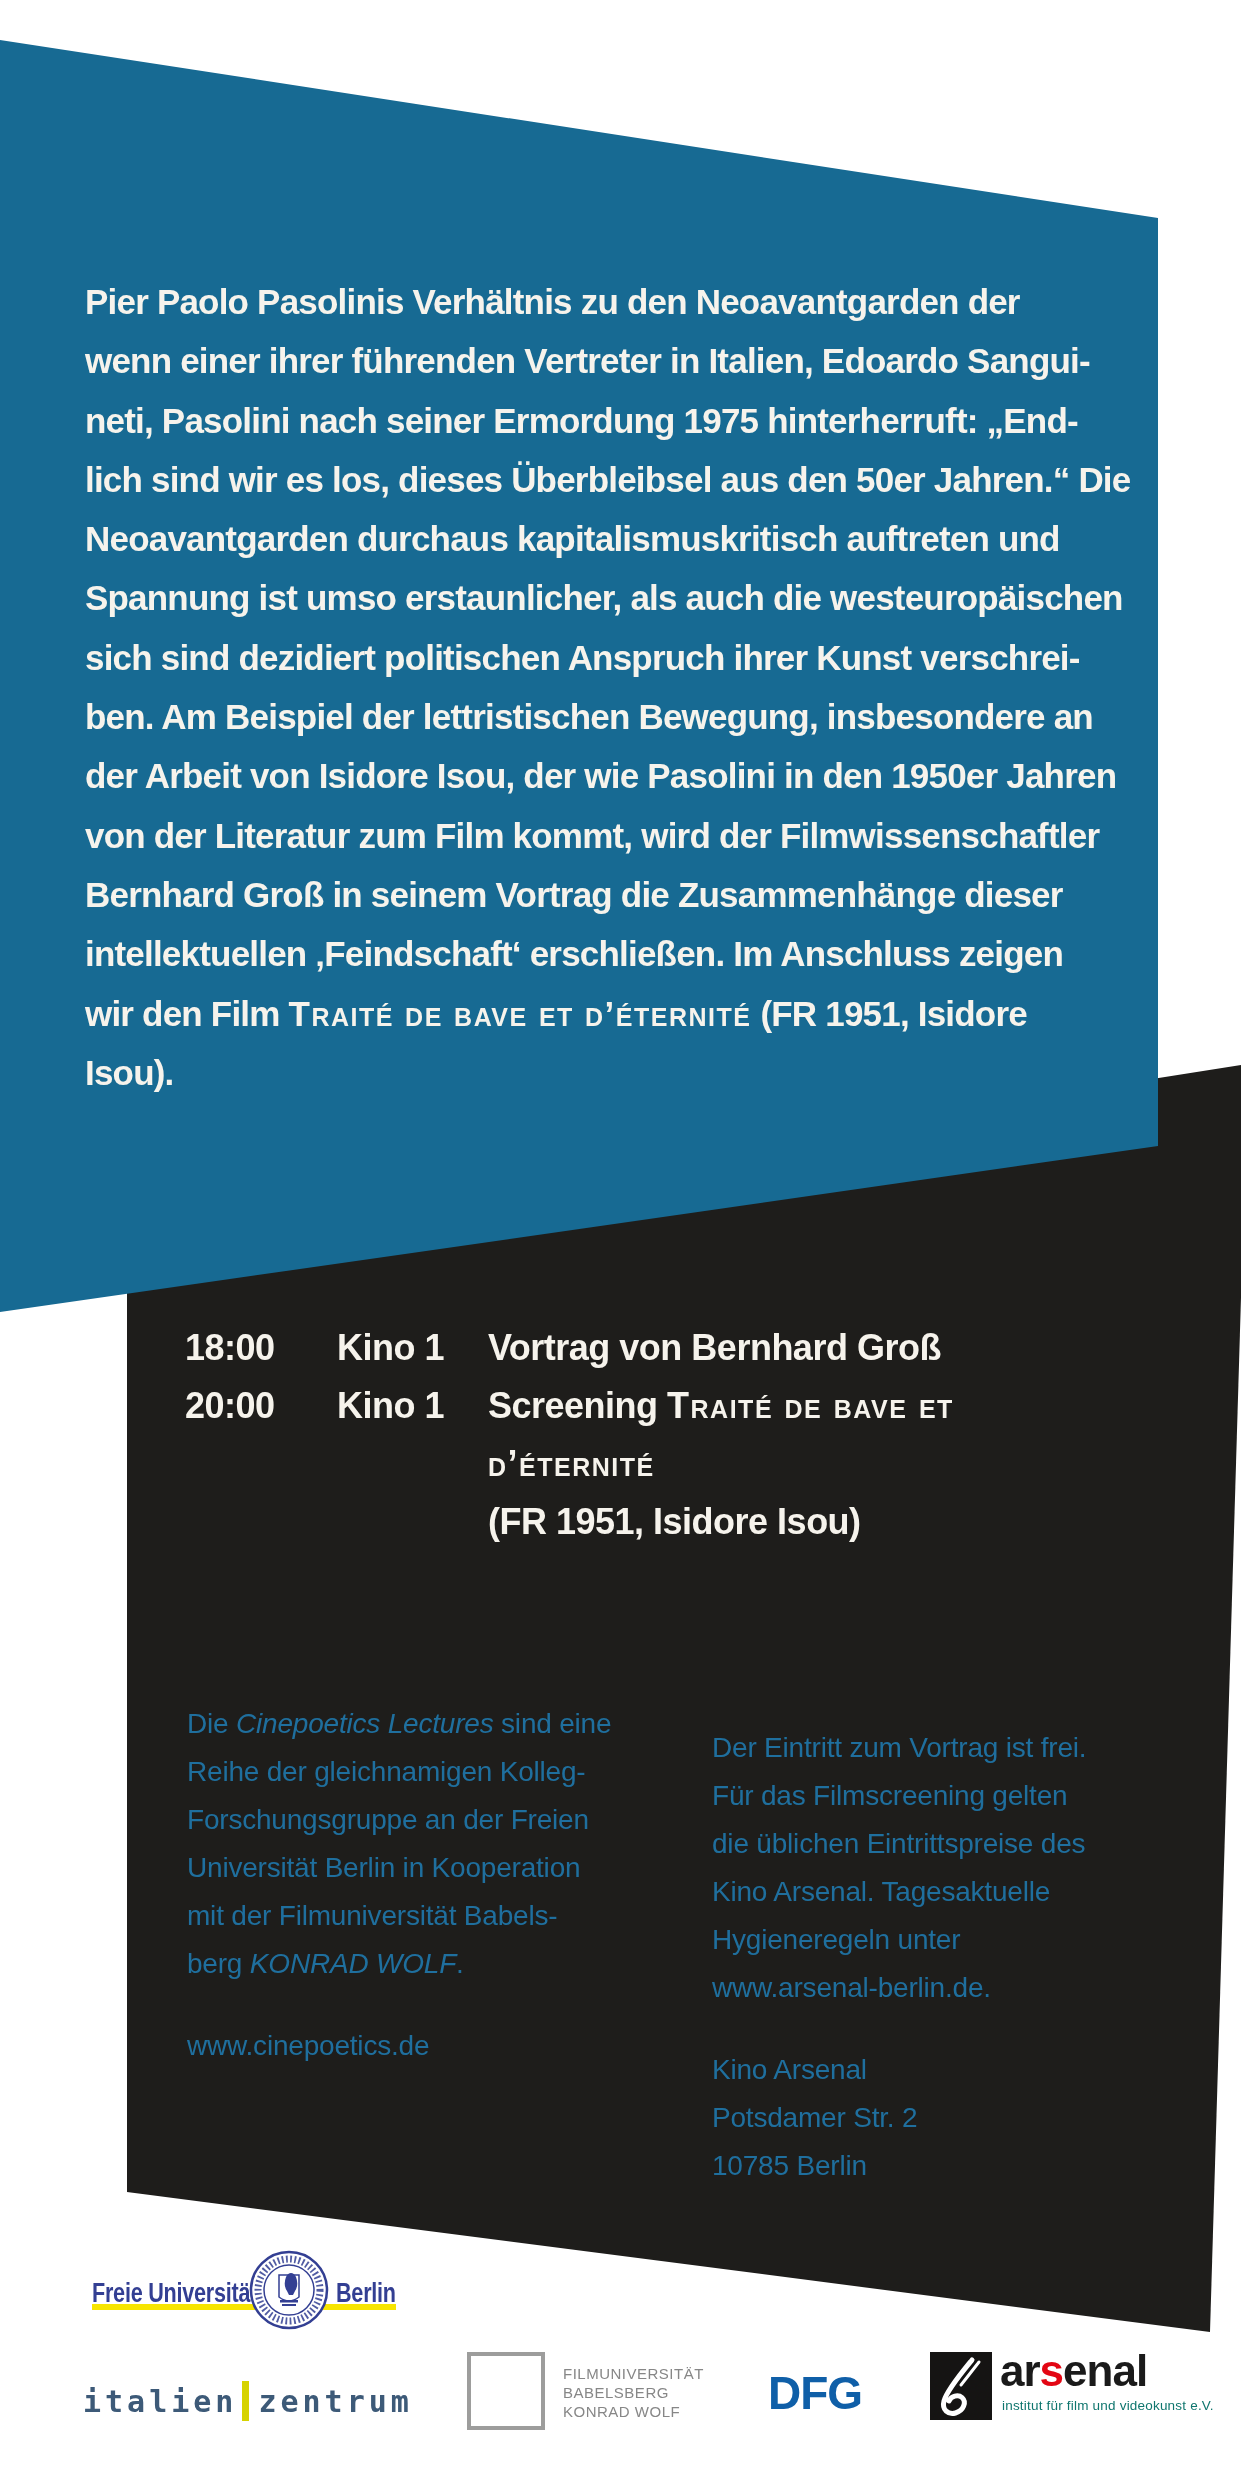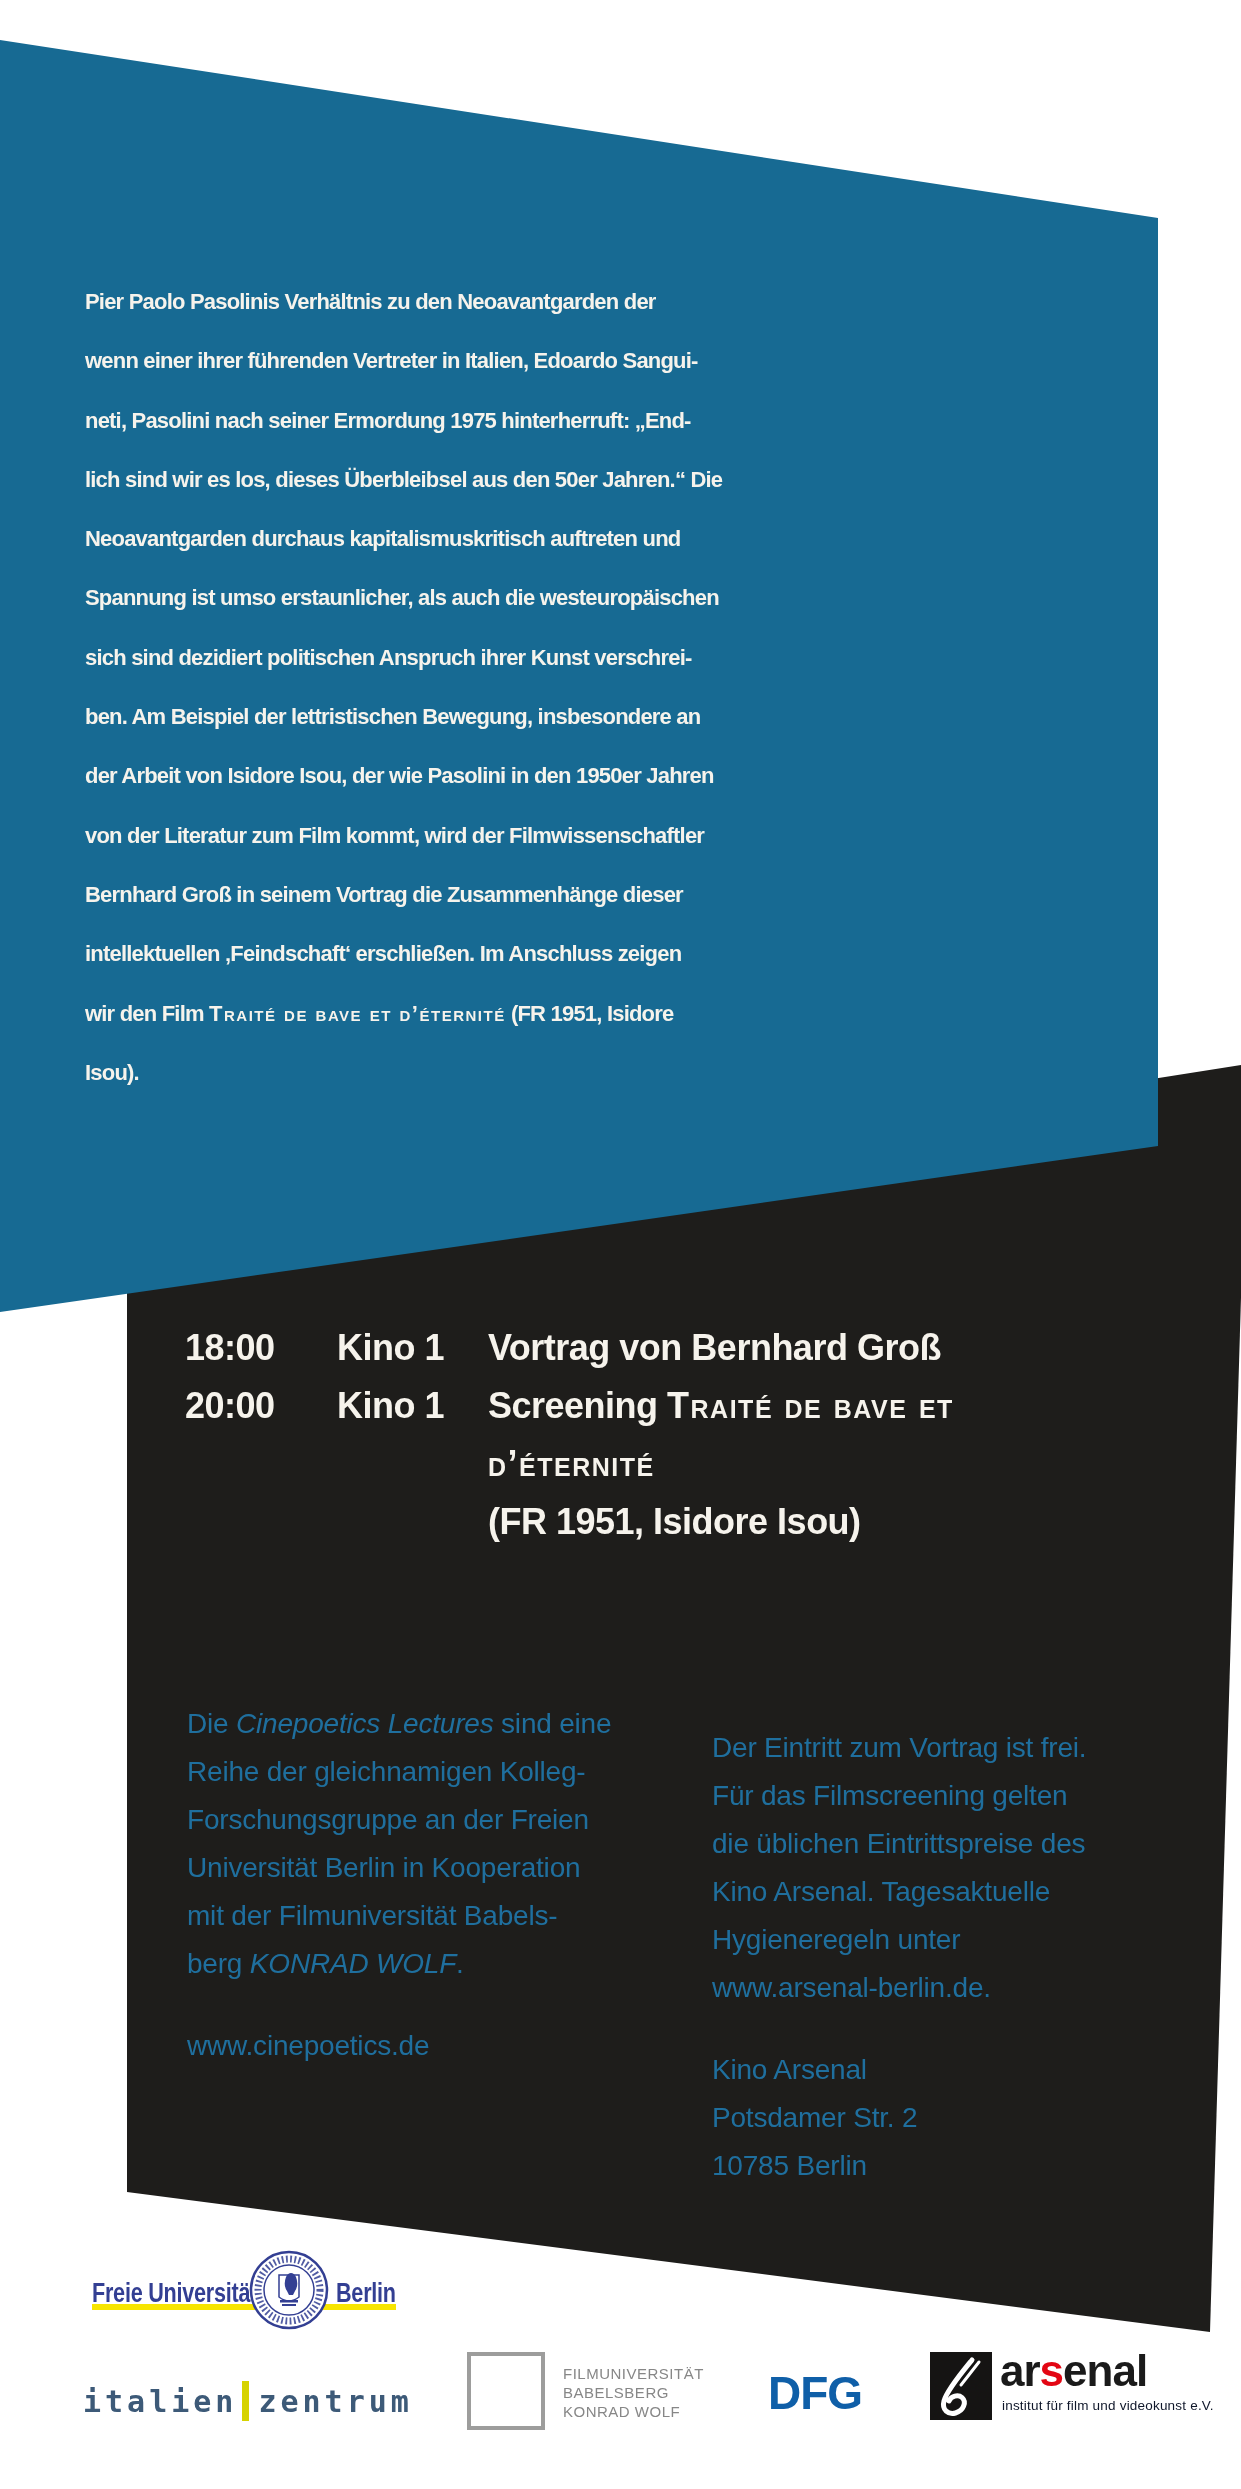--- a/index.html
+++ b/index.html
@@ -2,21 +2,21 @@
 <html><head>
 <meta charset="utf-8">
 <style>
   html,body{margin:0;padding:0;background:#ffffff;}
   .page{position:relative;width:1241px;height:2489px;background:#ffffff;overflow:hidden;
         font-family:"Liberation Sans",sans-serif;}
   .bg-svg{position:absolute;left:0;top:0;width:1241px;height:2489px;display:block;}
 
   
   .intro{position:absolute;left:85px;top:272px;color:#f6f3ec;}
-  .intro .ln{line-height:59.3px;font-size:22px;font-weight:bold;letter-spacing:-0.8px;white-space:nowrap;}
+  .intro .ln{line-height:59.3px;font-size:35px;font-weight:bold;letter-spacing:-0.8px;white-space:nowrap;}
   .sc{font-variant:small-caps;letter-spacing:1.5px;}
 
   
   .schedule{position:absolute;left:185px;top:1319px;color:#f6f3ec;}
   .schedule .row{display:flex;line-height:58px;font-size:36px;font-weight:bold;letter-spacing:-0.5px;white-space:nowrap;}
   .schedule .c-time{width:152px;}
   .schedule .c-loc{width:151px;}
 
   
   .infocol{position:absolute;color:#1f6f9e;font-size:28px;line-height:48px;letter-spacing:-0.2px;}
@@ -43,21 +43,21 @@
              border:4px solid #9d9d9c;box-sizing:border-box;}
   .kw-text{position:absolute;left:563px;top:2364px;color:#878787;font-size:15px;line-height:19px;
            letter-spacing:0.5px;white-space:nowrap;}
 
   .dfg{position:absolute;left:768px;top:2366px;color:#0f5fa8;font-size:46px;font-weight:bold;letter-spacing:-1px;}
 
   .ars-square{position:absolute;left:930px;top:2352px;width:62px;height:68px;background:#151413;}
   .ars-word{position:absolute;left:1000px;top:2346px;font-size:44px;font-weight:bold;letter-spacing:-1px;
             color:#1a1a1a;white-space:nowrap;}
   .ars-red{color:#e30613;}
-  .ars-sub{position:absolute;left:1002px;top:2398px;font-size:13.5px;color:#0f172a;letter-spacing:0.2px;white-space:nowrap;}
+  .ars-sub{position:absolute;left:1002px;top:2398px;font-size:13.5px;color:#0f766e;letter-spacing:0.2px;white-space:nowrap;}
 </style>
 </head>
 <body>
 
 <div class="page">
 
   <svg class="bg-svg" viewBox="0 0 1241 2489" aria-hidden="true">
     <polygon points="127,1240 1248,1064 1210,2332 127,2192" fill="#1e1d1b"></polygon>
     <polygon points="0,40 1158,218 1158,1146 0,1312" fill="#176a93"></polygon>
   </svg>

